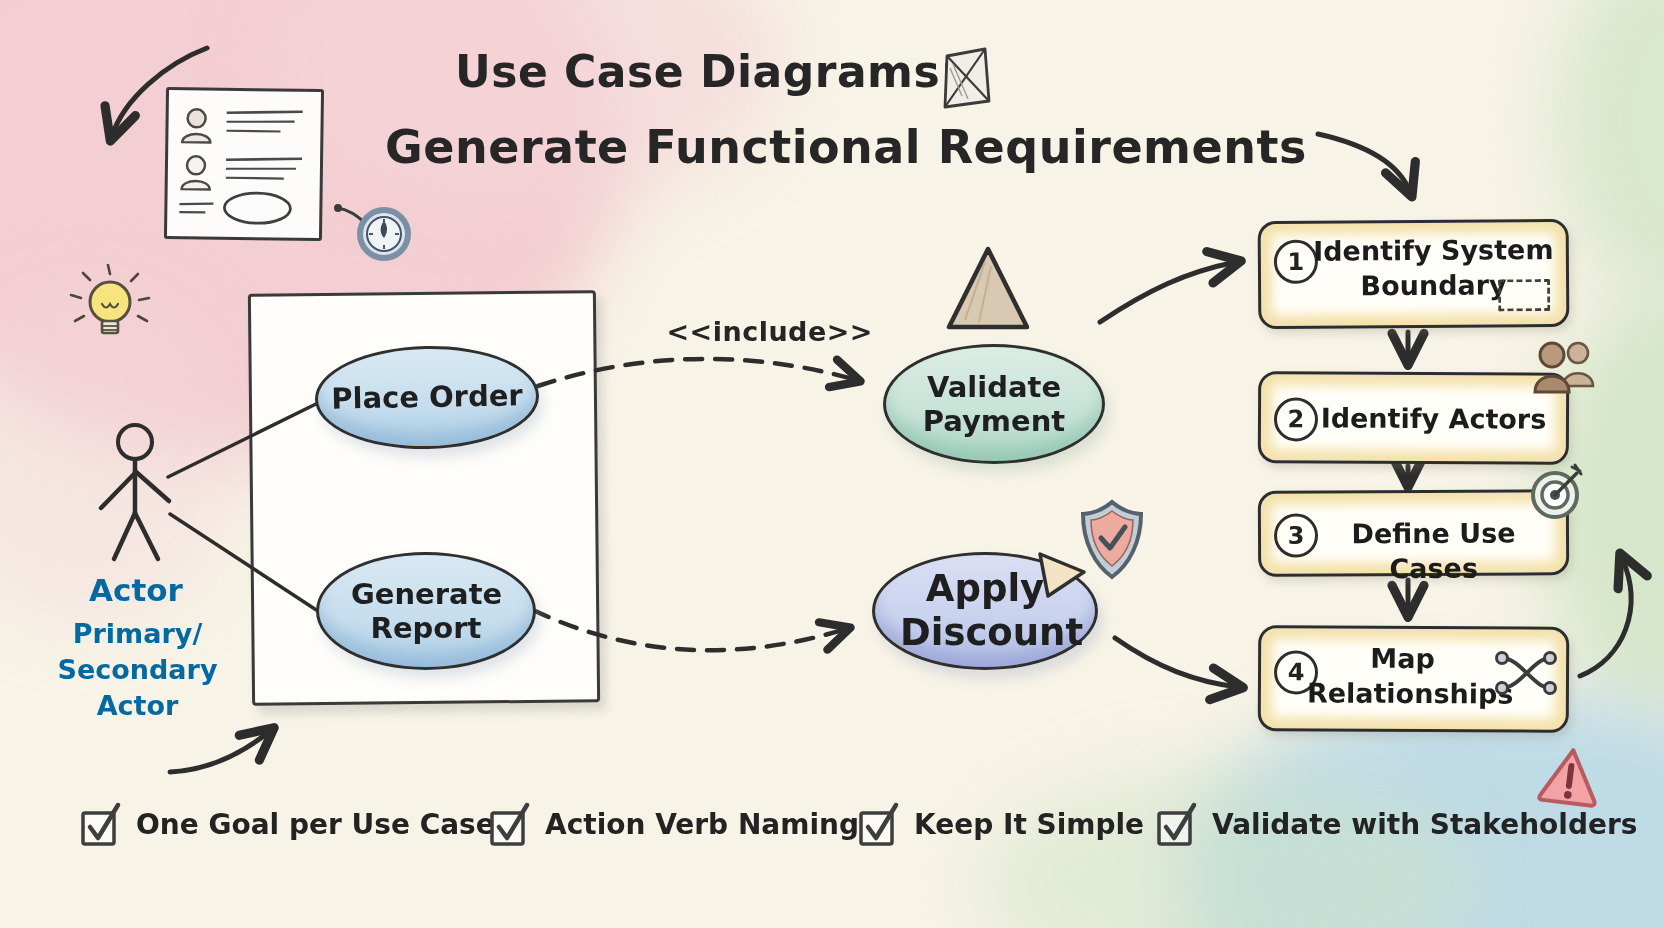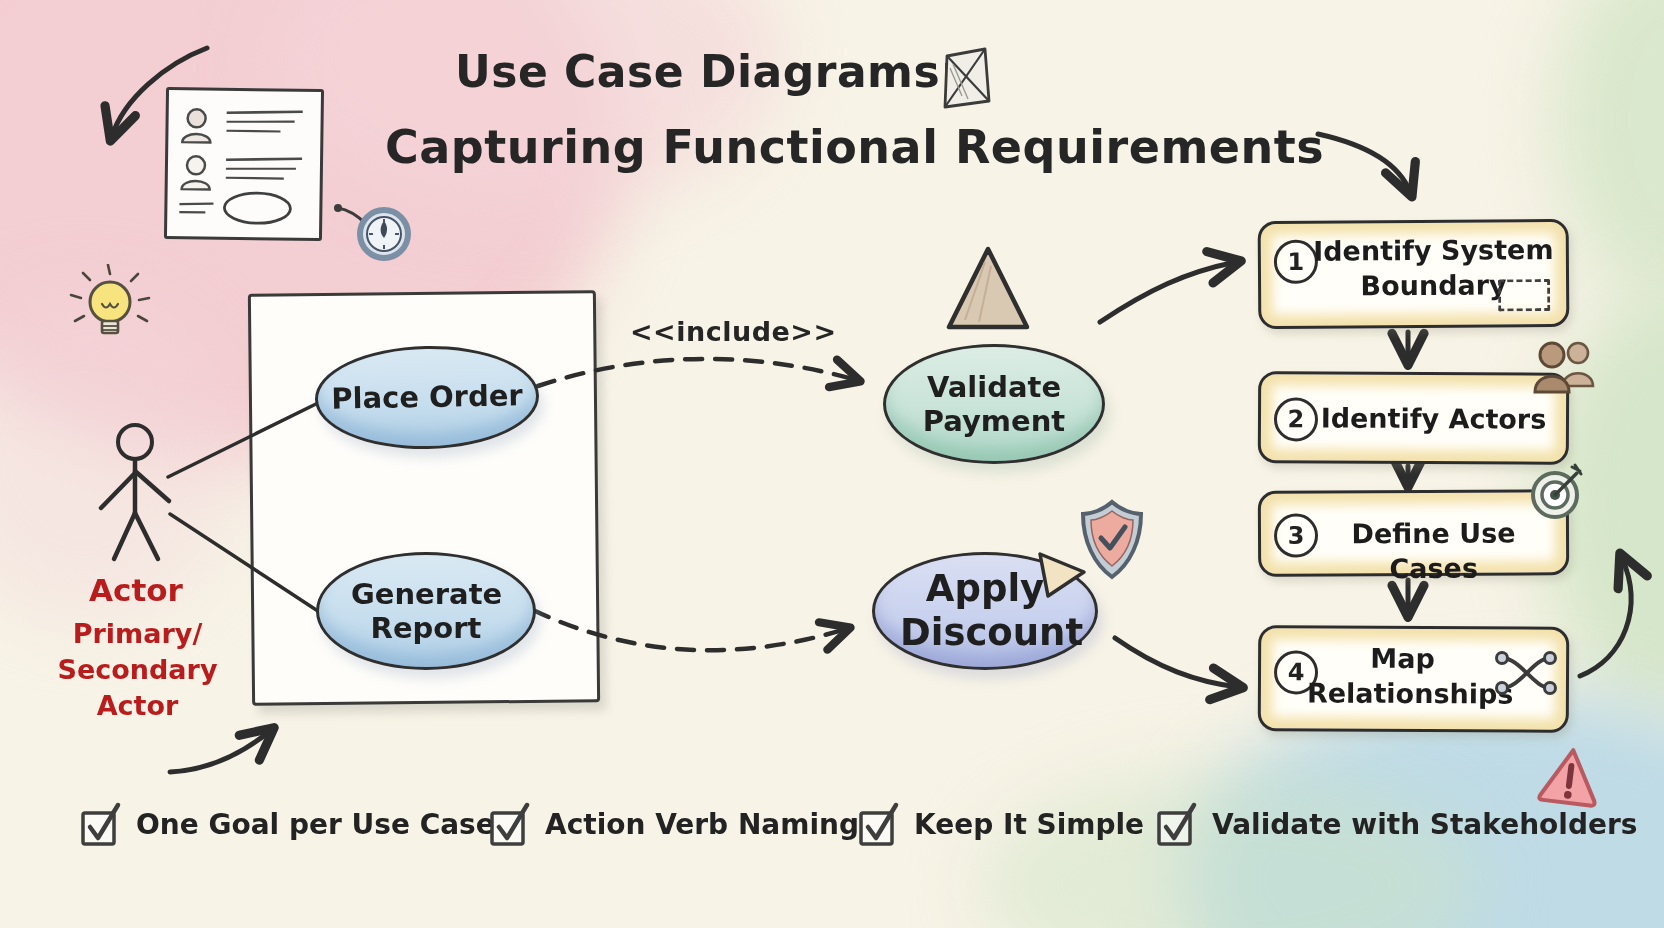--- a/index.html
+++ b/index.html
@@ -17,25 +17,25 @@
   .uc-blue{background:linear-gradient(180deg,#d9e9f3 0%,#c7deee 55%,#adcde5 100%);box-shadow:inset 0 -12px 14px rgba(125,168,206,.45),5px 9px 12px rgba(150,170,190,.28);}
   .uc-green{background:linear-gradient(180deg,#dcede4 0%,#c8e3d8 55%,#acd7c6 100%);box-shadow:inset 0 -12px 14px rgba(120,180,155,.4),5px 9px 12px rgba(150,180,165,.28);}
   .uc-lav{background:linear-gradient(180deg,#dadff3 0%,#c9d2ee 55%,#b0bce4 100%);box-shadow:inset 0 -12px 14px rgba(130,140,200,.4),5px 9px 12px rgba(150,160,200,.28);}
 
   #sysbox{left:250px;top:292px;width:342px;height:406px;background:#fefdfa;border:3.5px solid #3a3a3a;border-radius:4px;transform:rotate(-0.6deg);box-shadow:6px 8px 10px rgba(120,120,110,.22);}
 
   .step-box{position:absolute;left:1258px;width:305px;border:3.5px solid #2d2d2d;border-radius:18px;background:#fffef9;box-shadow:inset 0 0 12px 11px #f4e2ac, 3px 5px 8px rgba(140,140,120,.25);}
   .num{position:absolute;width:38px;height:38px;border:3px solid #2d2d2d;border-radius:50%;display:flex;align-items:center;justify-content:center;font-size:24px;font-weight:bold;color:#222;}
   .step-label{position:absolute;font-size:27px;font-weight:bold;text-align:center;line-height:1.3;color:#1c1c1c;}
 
-  .stereotype{position:absolute;font-size:27px;font-weight:bold;text-align:left;color:#252525;letter-spacing:.5px;}
+  .stereotype{position:absolute;font-size:27px;font-weight:bold;text-align:right;color:#252525;letter-spacing:.5px;margin-left:23px;}
 
   .chk-label{position:absolute;font-size:28px;font-weight:bold;color:#232323;white-space:nowrap;}
 
-  .actor-text{position:absolute;text-align:center;font-weight:bold;color:#b91c1c;}
+  .actor-text{position:absolute;text-align:center;font-weight:bold;color:#0369a1;}
   svg{display:block;}
 </style>
 </head>
 <body>
 
 <div id="canvas">
 
   <div class="blob" style="left:-140px;top:-160px;width:760px;height:620px;background:rgba(242,199,206,.85);"></div>
   <div class="blob" style="left:260px;top:-90px;width:520px;height:300px;background:rgba(245,212,217,.65);"></div>
   <div class="blob" style="left:-70px;top:290px;width:310px;height:330px;background:rgba(244,214,219,.45);"></div>
@@ -59,21 +59,21 @@
     <path d="M1318,134 C1372,146 1400,166 1410,192" fill="none" stroke="#2d2d2d" stroke-width="5" stroke-linecap="round" marker-end="url(#ah)"></path>
     <path d="M1115,638 C1158,668 1196,682 1238,687" fill="none" stroke="#2d2d2d" stroke-width="5" stroke-linecap="round" marker-end="url(#ah)"></path>
     <path d="M1408,332 L1408,360" fill="none" stroke="#2d2d2d" stroke-width="5" stroke-linecap="round" marker-end="url(#ah)"></path>
     <path d="M1408,466 L1408,482" fill="none" stroke="#2d2d2d" stroke-width="5" stroke-linecap="round" marker-end="url(#ah)"></path>
     <path d="M1408,580 L1408,612" fill="none" stroke="#2d2d2d" stroke-width="5" stroke-linecap="round" marker-end="url(#ah)"></path>
     <path d="M1580,676 C1624,658 1644,608 1622,558" fill="none" stroke="#2d2d2d" stroke-width="5" stroke-linecap="round" marker-end="url(#ah)"></path>
     <path d="M170,772 C210,770 244,752 270,731" fill="none" stroke="#2d2d2d" stroke-width="5" stroke-linecap="round" marker-end="url(#ah)"></path>
   </svg>
 
   <div id="title1" class="title-line" style="z-index:3;">Use Case Diagrams:</div>
-  <div id="title2" class="title-line" style="z-index:3;">Capturing Functional Requirements</div>
+  <div id="title2" class="title-line" style="z-index:3;">Generate Functional Requirements</div>
   <svg class="abs" style="left:938px;top:44px;z-index:3;" width="56" height="70" viewBox="0 0 56 70">
     <polygon points="9,12 47,5 51,57 7,63" fill="#f0eee6" stroke="#3b3b3b" stroke-width="2.8" stroke-linejoin="round"></polygon>
     <line x1="9" y1="12" x2="51" y2="57" stroke="#3b3b3b" stroke-width="2.2"></line>
     <line x1="47" y1="5" x2="7" y2="63" stroke="#3b3b3b" stroke-width="2.2"></line>
     <line x1="12" y1="24" x2="24" y2="52" stroke="#9a9a94" stroke-width="1.4"></line>
     <line x1="15" y1="20" x2="30" y2="55" stroke="#9a9a94" stroke-width="1.4"></line>
   </svg>
 
   <div class="abs" style="left:165px;top:88px;width:152px;height:146px;background:#fdfcfa;border:3px solid #3a3a3a;border-radius:3px;transform:rotate(0.8deg);z-index:3;">
     <svg width="146" height="140" viewBox="0 0 146 140">

